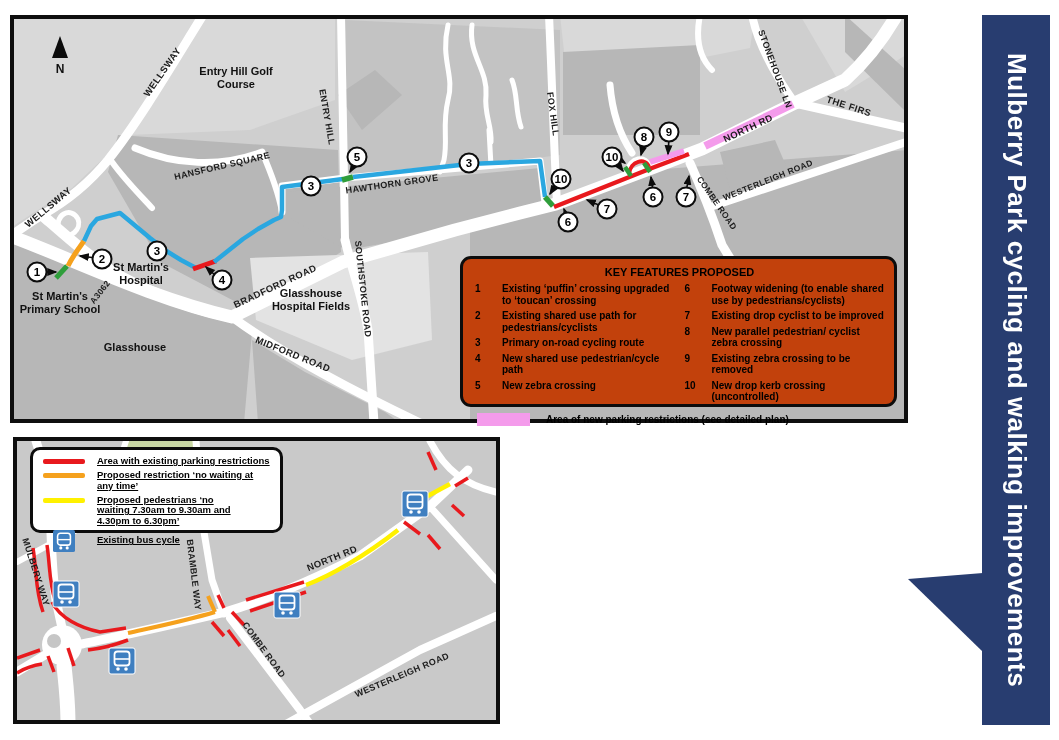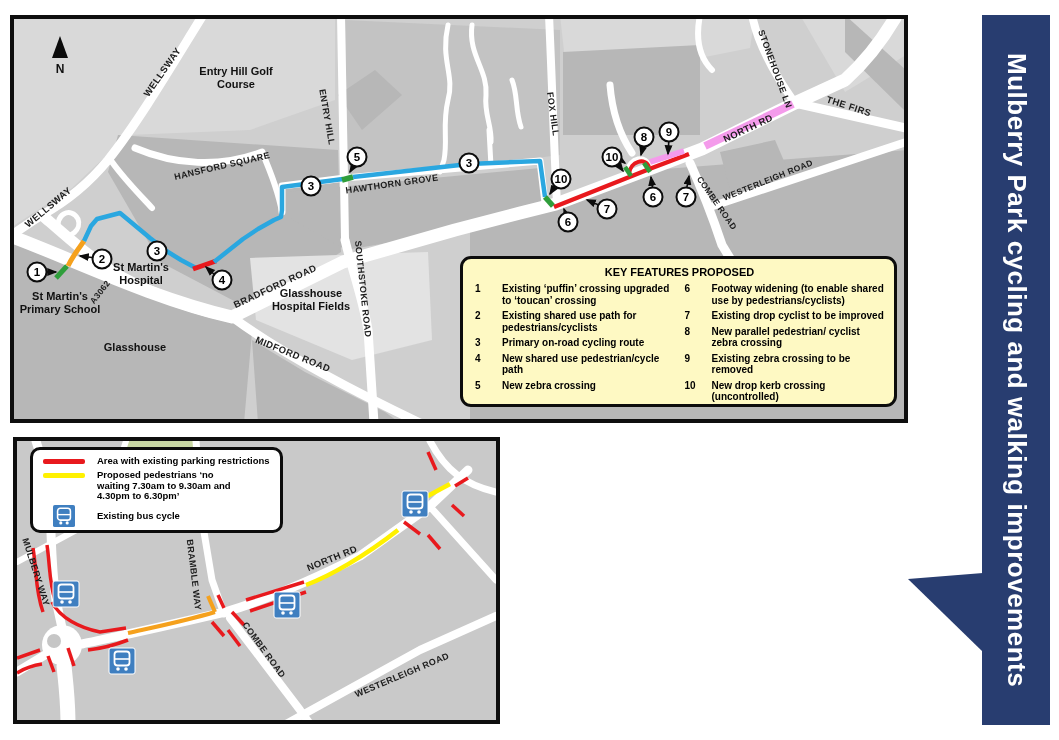--- a/index.html
+++ b/index.html
@@ -14,38 +14,38 @@
   .rlabel{position:absolute;font:bold 9.5px "Liberation Sans",sans-serif;color:#1c1c1c;
           white-space:nowrap;letter-spacing:.4px;z-index:3;
           transform:translate(-50%,-50%) rotate(var(--r,0deg));}
   .plabel{position:absolute;font:bold 11px/1.18 "Liberation Sans",sans-serif;color:#111;
           text-align:center;z-index:3;transform:translate(-50%,-50%);}
   
   .mk{position:absolute;width:17px;height:17px;border:2.6px solid #0c0c0c;border-radius:50%;
       background:#fff;color:#000;font:bold 11.5px/17px "Liberation Sans",sans-serif;
       text-align:center;z-index:5;transform:translate(-50%,-50%);}
   
-  .keybox{position:absolute;left:460px;top:256px;width:437px;height:151px;background:#fef9c3;
+  .keybox{position:absolute;left:460px;top:256px;width:437px;height:151px;background:#c2410c;
           border:3px solid #0c0c0c;border-radius:11px;z-index:6;box-sizing:border-box;
           padding:5px 10px 4px 12px;}
   .key-title{font:bold 11px "Liberation Sans",sans-serif;text-align:center;margin:2px 0 5px 0;}
   .key-cols{display:flex;gap:10px;}
   .key-col{flex:1;}
   .key-item{display:flex;margin-bottom:4px;font:bold 10px/11.5px "Liberation Sans",sans-serif;}
   .key-item .kn{width:17px;flex:none;}
   .key-item .kt{flex:1;margin-left:10px;}
   .key-area{display:flex;align-items:center;margin-top:6px;margin-left:2px;
             font:bold 10px "Liberation Sans",sans-serif;}
   .key-swatch{width:53px;height:13px;background:#F49BEB;margin-right:16px;flex:none;}
   
   .legend{position:absolute;left:30px;top:447px;width:253px;height:86px;background:#fff;
           border:3px solid #0c0c0c;border-radius:10px;z-index:6;box-sizing:border-box;
           padding:6px 8px 4px 10px;}
   .leg-row{display:flex;align-items:flex-start;margin-bottom:3.5px;
-           font:bold 9.5px/10.5px "Liberation Sans",sans-serif;}
+           font:bold 9.5px/10.5px "Liberation Sans",sans-serif;text-decoration:underline;}
   .leg-sw{width:42px;height:5px;border-radius:2px;margin:3px 12px 0 0;flex:none;}
   .sw-red{background:#E8191D;}
   .sw-orange{background:#F5A11D;}
   .sw-yellow{background:#FFF100;}
   .leg-bus{width:22px;height:22px;margin:0 22px 0 10px;flex:none;}
   .leg-row.busrow{align-items:center;}
   
   .banner{position:absolute;left:982px;top:15px;width:68px;height:710px;background:#283D70;z-index:2;}
   .banner-text{position:absolute;inset:0;display:flex;align-items:center;justify-content:center;
                writing-mode:vertical-rl;color:#fff;font:bold 26px "Liberation Sans",sans-serif;
@@ -223,20 +223,24 @@
           </div>
         <div class="key-item">
             <span class="kn">9</span>
             <span class="kt">Existing zebra crossing to be removed</span>
           </div>
         <div class="key-item">
             <span class="kn">10</span>
             <span class="kt">New drop kerb crossing (uncontrolled)</span>
           </div>
       </div>
+    </div>
+    <div class="key-area">
+      <span class="key-swatch"></span>
+      <span>Area of new parking restrictions (see detailed plan)</span>
     </div>
   </div>
 
   <div class="map-panel" id="map2">
     <svg width="479" height="279" viewBox="17 441 479 279">
       <defs>
         <g id="busicon">
           <rect x="-13" y="-13" width="26" height="26" rx="2" fill="#3F7FC0" stroke="#ffffff" stroke-width="1"></rect>
           <rect x="-7.5" y="-9.5" width="15" height="14" rx="3" fill="none" stroke="#ffffff" stroke-width="1.8"></rect>
           <line x1="-7.5" y1="-2" x2="7.5" y2="-2" stroke="#ffffff" stroke-width="1.6"></line>
@@ -307,20 +311,24 @@
   <div class="rlabel" style="left:332px;top:558px;--r:-22deg;">NORTH RD</div>
   <div class="rlabel" style="left:264px;top:650px;--r:54deg;font-size:9px;">COMBE ROAD</div>
   <div class="rlabel" style="left:402px;top:675px;--r:-23deg;font-size:9px;">WESTERLEIGH ROAD</div>
 
   <div class="legend">
     <div class="leg-row">
       <span class="leg-sw sw-red"></span>
       <span>Area with existing parking restrictions</span>
     </div>
     <div class="leg-row">
+      <span class="leg-sw sw-orange"></span>
+      <span>Proposed restriction ‘no waiting at any time’</span>
+    </div>
+    <div class="leg-row">
       <span class="leg-sw sw-yellow"></span>
       <span style="width:150px;">Proposed pedestrians ‘no waiting 7.30am to 9.30am and 4.30pm to 6.30pm’</span>
     </div>
     <div class="leg-row busrow">
       <svg class="leg-bus" viewBox="0 0 24 24">
         <rect x="0" y="0" width="24" height="24" rx="2" fill="#3F7FC0"></rect>
         <rect x="5" y="3.5" width="14" height="13" rx="3" fill="none" stroke="#ffffff" stroke-width="1.7"></rect>
         <line x1="5" y1="10.5" x2="19" y2="10.5" stroke="#ffffff" stroke-width="1.5"></line>
         <circle cx="8.5" cy="19.5" r="1.7" fill="#ffffff"></circle>
         <circle cx="15.5" cy="19.5" r="1.7" fill="#ffffff"></circle>

